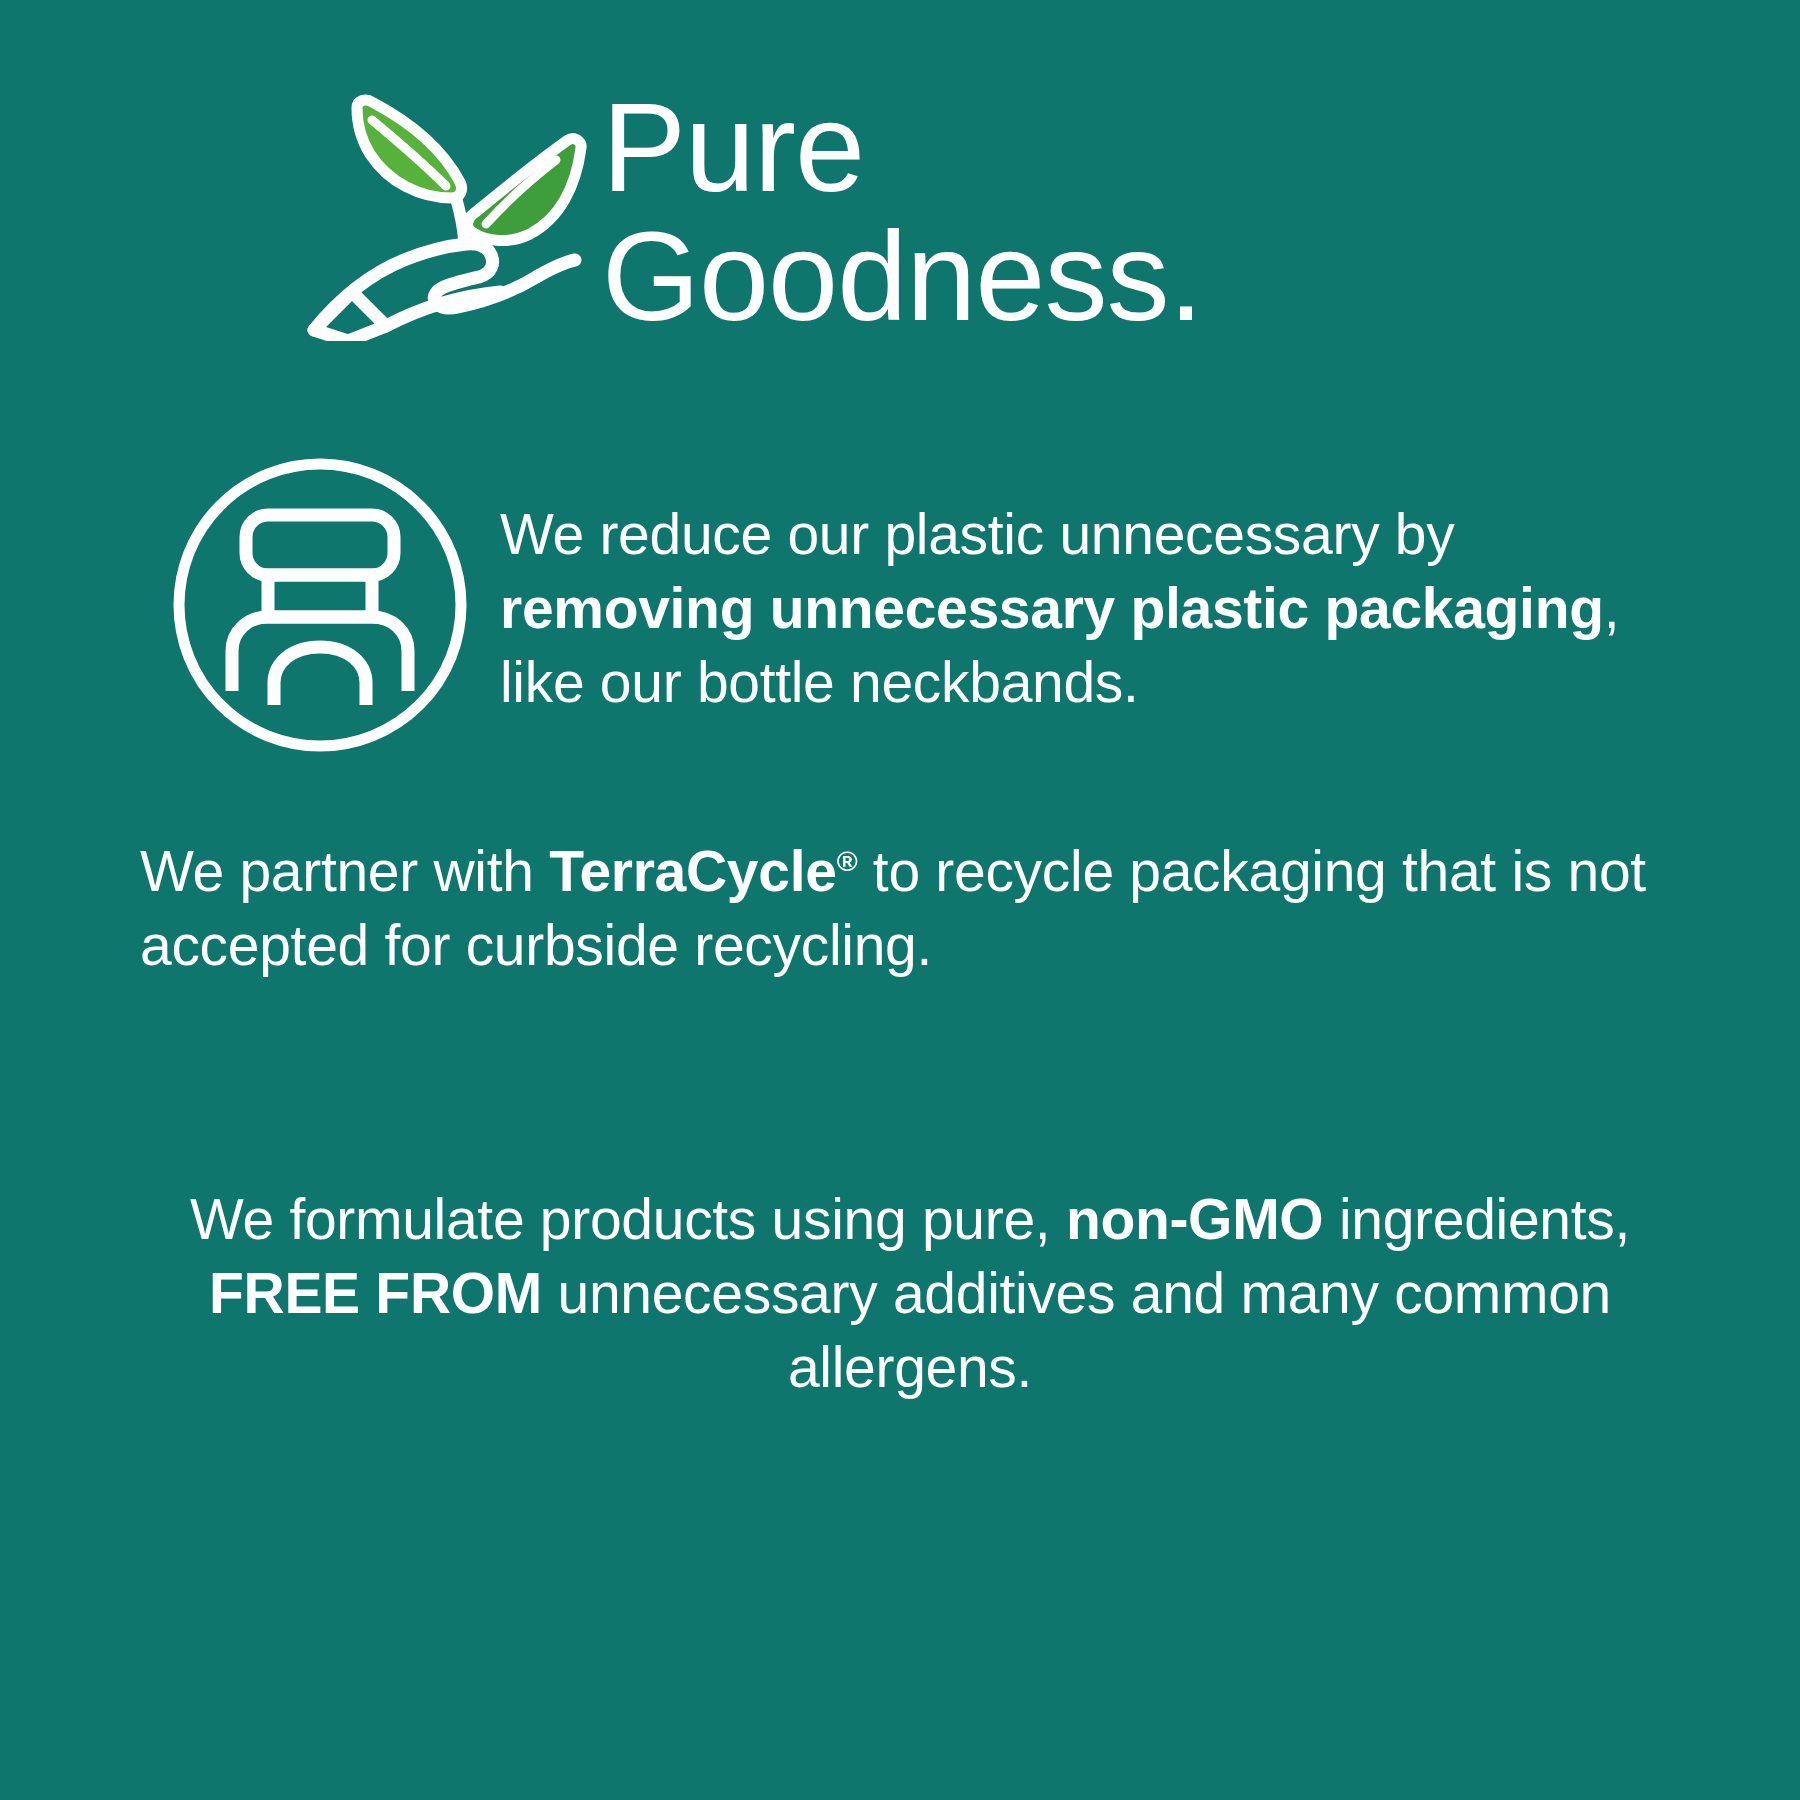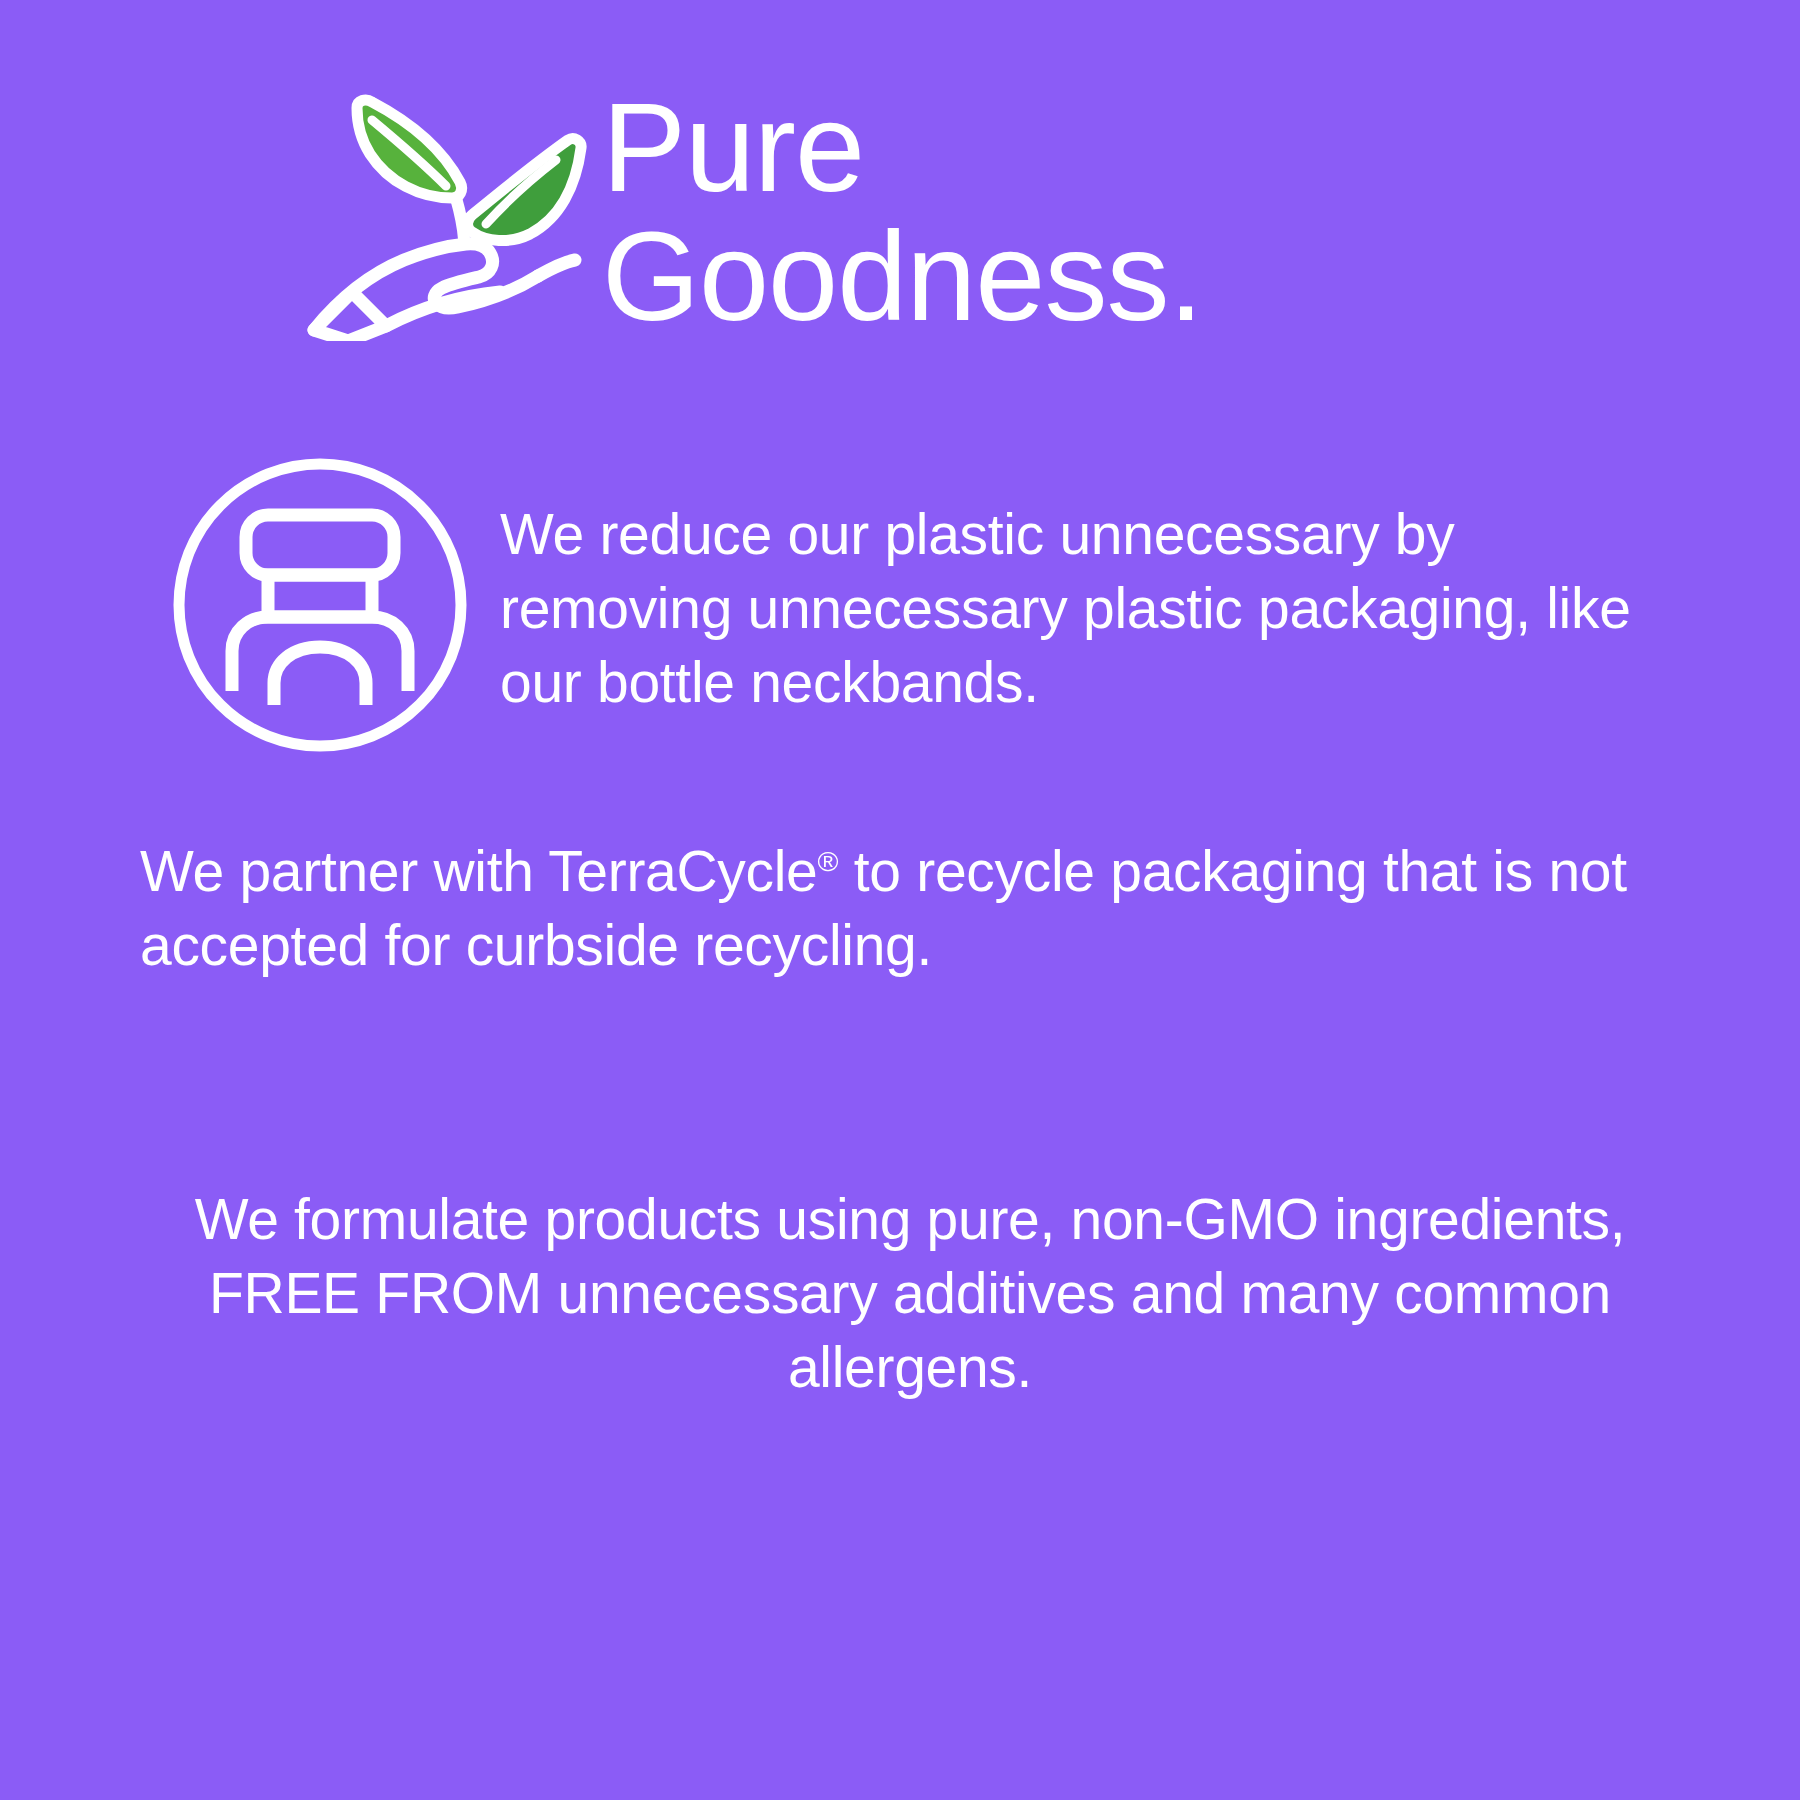--- a/index.html
+++ b/index.html
@@ -69,21 +69,21 @@
   .feature-icon svg { display: block; }
 
   .feature-text {
     flex: 1 1 auto;
     color: #ffffff;
     font-size: 57px;
     line-height: 1.30;
     letter-spacing: -0.3px;
     padding-top: 6px;
   }
-  .feature-text b { font-weight: 400; }
+  .feature-text b { font-weight: 700; }
   .feature-text sup {
     font-size: 0.5em;
     vertical-align: super;
     line-height: 0;
   }
 
   #feature-1 { top: 455px; }
   #feature-2 { top: 820px; }
   #feature-3 { top: 1160px; }
 
@@ -105,21 +105,21 @@
     transform: scaleX(0.97);
   }
   .tc-top { font-size: 40px; margin-bottom: 8px; }
   .tc-bottom { font-size: 52px; margin-top: 6px; letter-spacing: 0.5px; }
   .tc-loop { width: 320px; height: 150px; }
   .tc-loop svg { display: block; width: 100%; height: 100%; }
 </style>
 </head>
 <body style="background: rgb(44, 68, 148);">
 
-<div class="page" style="background: #8b5cf6;">
+<div class="page" style="background: #0f766e;">
 
   <div class="logo-block">
 
     <div class="logo-mark">
       <svg viewBox="0 0 290 255" xmlns="http://www.w3.org/2000/svg">
 
         <path d="M57 22 C 57 14, 66 12, 72 16 C 110 36, 142 62, 160 96
                  C 164 104, 160 112, 152 112
                  C 120 112, 88 96, 70 68 C 60 52, 57 36, 57 22 Z" fill="#57b23c" stroke="#ffffff" stroke-width="11" stroke-linejoin="round"></path>
         <path d="M72 34 C 96 54, 124 78, 146 100" fill="none" stroke="#ffffff" stroke-width="9" stroke-linecap="round"></path>

